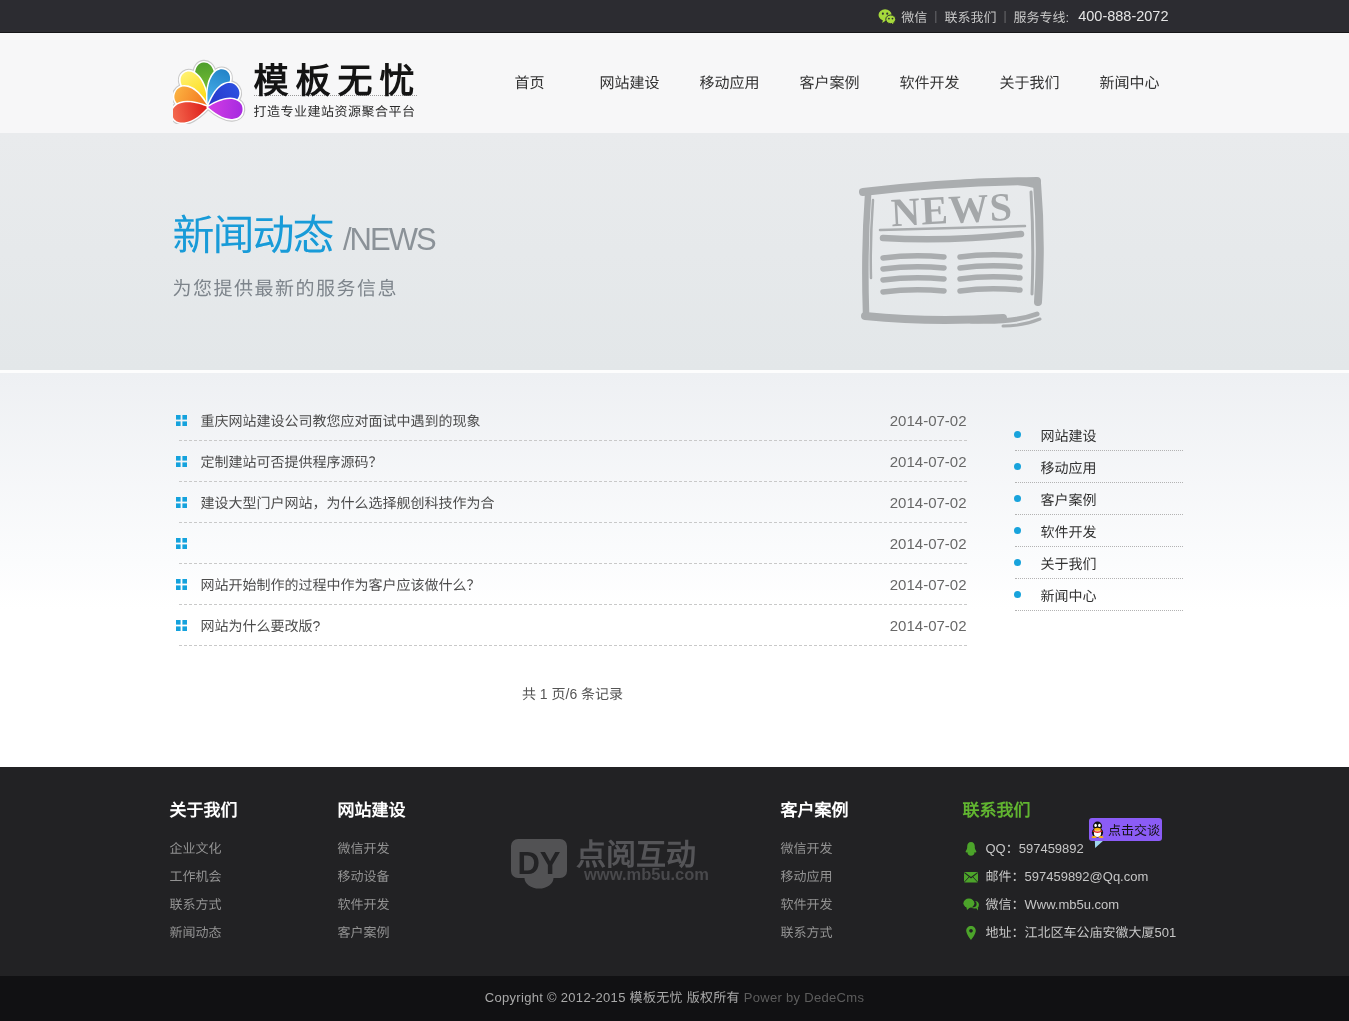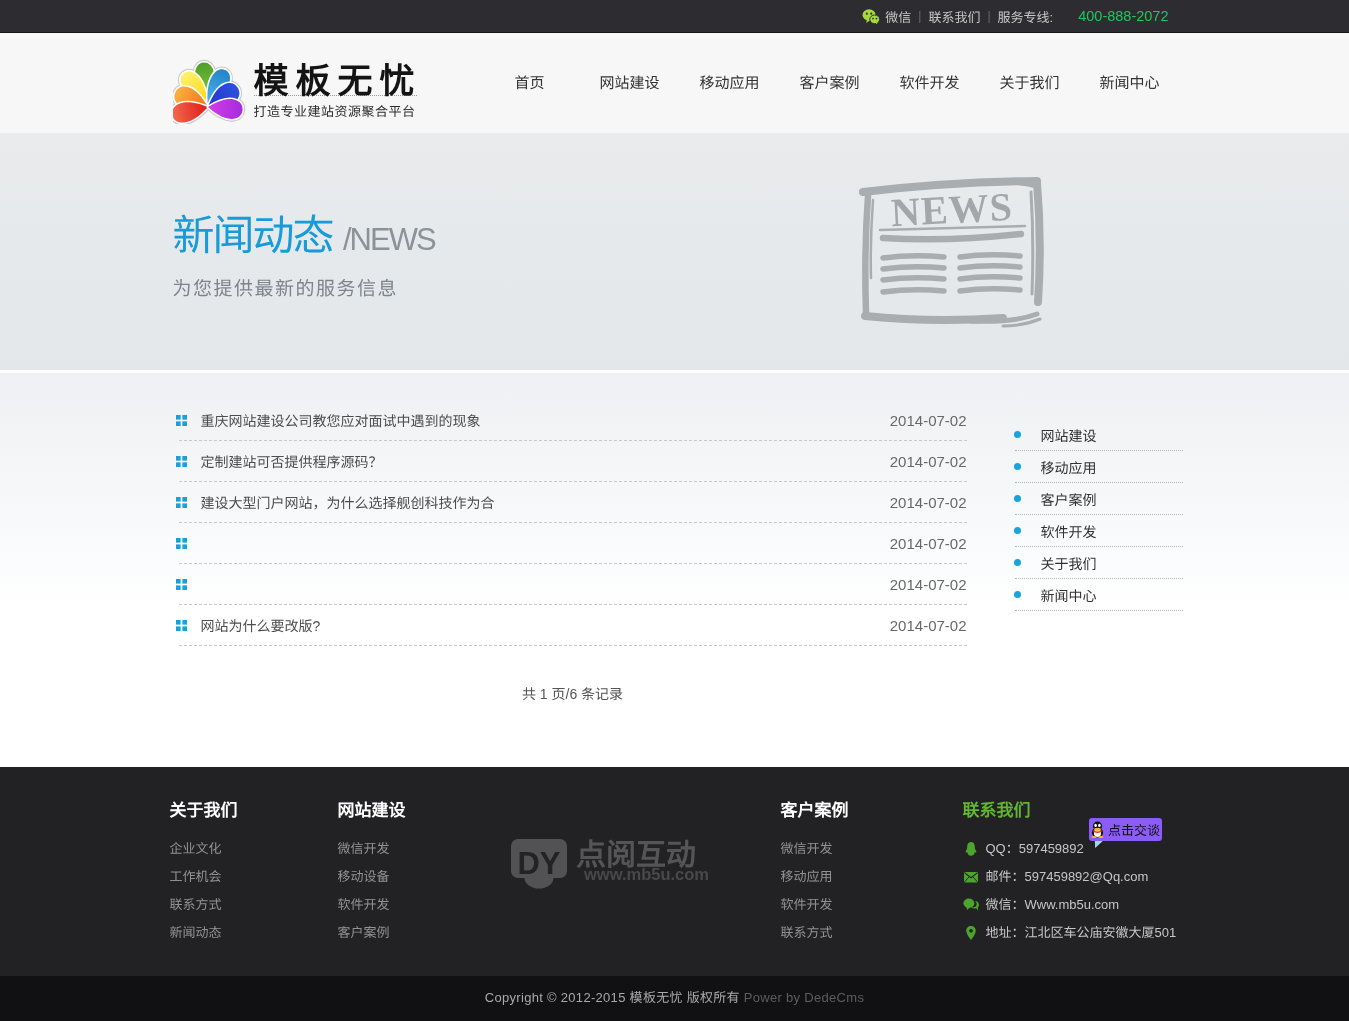--- a/index.html
+++ b/index.html
@@ -4,21 +4,21 @@
 <title>新闻中心</title>
 <style>
 *{margin:0;padding:0;box-sizing:content-box;}
 body{font-family:"Liberation Sans",sans-serif;background:#fff;width:1349px;}
 ul{list-style:none;}
 .wrap{width:1004px;margin:0 auto;position:relative;}
 
 .topbar{height:32px;background:#2c2c31;border-bottom:1px solid #161618;}
 .topbar .wrap{height:32px;display:flex;align-items:center;justify-content:flex-end;color:#c6c6c6;font-size:13px;}
 .topbar .sep{color:#6a6a6e;margin:0 7px;font-size:12px;}
-.topbar .phone{color:#22c55e;font-size:14.5px;margin-left:25px;margin-right:8px;}
+.topbar .phone{color:#e5e5e5;font-size:14.5px;margin-left:9px;margin-right:8px;}
 .wxico{width:18px;height:15px;margin-right:5px;display:inline-block;}
 
 .header{height:100px;background:#f7f7f8;}
 .logo{position:absolute;left:0;top:11px;width:420px;height:80px;}
 .logo svg.pk{position:absolute;left:0;top:0;}
 .logo .ltxt{position:absolute;left:81px;top:21px;width:250px;}
 .logo .ltxt .t1{font-size:35px;line-height:31px;font-weight:bold;color:#141414;letter-spacing:7px;font-family:"Liberation Sans",sans-serif;}
 .logo .ltxt .dot{border-bottom:1px dotted #999;margin-top:-1px;width:163px;}
 .logo .ltxt .t2{font-size:13px;color:#2b2b2b;letter-spacing:0.5px;margin-top:5px;}
 .nav{position:absolute;right:-3px;top:0;height:100px;}
@@ -255,20 +255,21 @@
           </li>
         <li>
             <svg class="ficon" viewBox="0 0 11 11">
               <g fill="#14a2dd">
                 <rect x="0" y="0" width="4.6" height="4.6"></rect>
                 <rect x="6.4" y="0" width="4.6" height="4.6"></rect>
                 <rect x="0" y="6.4" width="4.6" height="4.6"></rect>
                 <rect x="6.4" y="6.4" width="4.6" height="4.6"></rect>
               </g>
             </svg>
+            <span>网站开始制作的过程中作为客户应该做什么？</span>
             <span class="dt">2014-07-02</span>
           </li>
         <li>
             <svg class="ficon" viewBox="0 0 11 11">
               <g fill="#14a2dd">
                 <rect x="0" y="0" width="4.6" height="4.6"></rect>
                 <rect x="6.4" y="0" width="4.6" height="4.6"></rect>
                 <rect x="0" y="6.4" width="4.6" height="4.6"></rect>
                 <rect x="6.4" y="6.4" width="4.6" height="4.6"></rect>
               </g>

